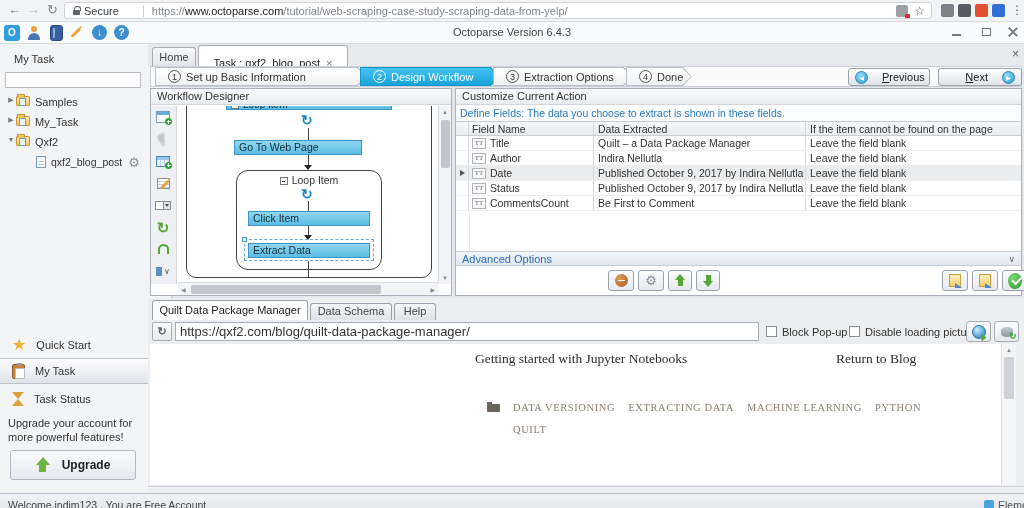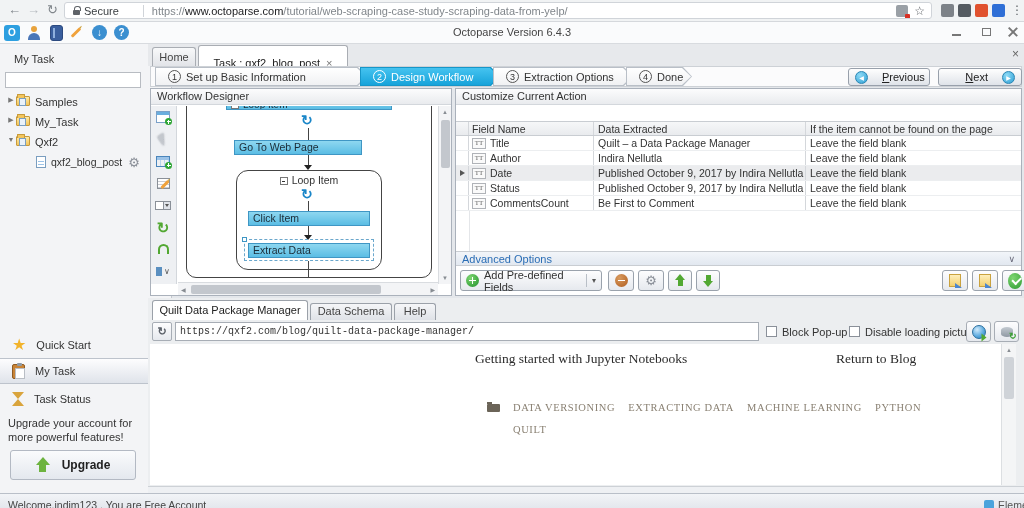--- a/index.html
+++ b/index.html
@@ -175,21 +175,21 @@
   .circle-check{width:16px;height:16px;border-radius:50%;background:radial-gradient(circle at 35% 30%,#7ed671,#2e9a32);position:relative}
   .circle-check::before{content:"";position:absolute;left:4px;top:4px;width:7px;height:3.5px;border-left:2px solid #fff;border-bottom:2px solid #fff;transform:rotate(-45deg)}
   .vdiv{width:1px;height:13px;background:#b9bfc7}
 
   
   .bpanel{left:148px;top:298px;width:876px;height:196px;background:#eceef0}
   .btab{position:absolute;border:1px solid #9ba1a9;border-bottom:none;border-radius:3px 3px 0 0;text-align:center}
   .btab.active{background:#fff;line-height:18px;color:#222}
   .btab.inactive{background:linear-gradient(#f5f6f8,#dfe2e7);line-height:15px;color:#444}
   .rbtn{position:absolute;background:linear-gradient(#fdfdfe,#e6e9ee);border:1px solid #a7adb5;border-radius:2px;display:flex;align-items:center;justify-content:center}
-  .urlinput{position:absolute;left:175px;top:24px;width:584px;height:19px;border:1px solid #a7adb5;background:#fff;font-size:10px;color:#333;padding:0 4px;font-family:Liberation Mono, monospace}
+  .urlinput{position:absolute;left:175px;top:24px;width:584px;height:19px;border:1px solid #a7adb5;background:#fff;font-size:13px;color:#333;padding:0 4px;font-family:Liberation Sans, sans-serif}
   .cbox{position:absolute;width:11px;height:11px;background:#fff;border:1px solid #8a9099}
   .cblabel{position:absolute;color:#333}
   .globe{width:14px;height:14px;border-radius:50%;background:radial-gradient(circle at 35% 30%,#cfeafc,#57a7dd 60%,#2e7cb4);border:1px solid #2a6f9e;position:relative}
   .globe::after{content:"";position:absolute;right:-3px;bottom:-2px;width:0;height:0;border-left:4px solid transparent;border-right:4px solid transparent;border-bottom:5px solid #52a832;transform:rotate(90deg)}
   .dbicon{width:12px;height:10px;background:linear-gradient(#c3cad1,#8f99a3);border-radius:6px/3px;position:relative}
   .db-refresh{position:absolute;right:-4px;bottom:-4px;color:#38a030;font-weight:bold;font-size:9px;line-height:9px}
   .webview{position:absolute;left:2px;top:46px;width:851px;height:141px;background:#fff}
   .wv-head{position:absolute;top:7px;font-family:"Liberation Serif","DejaVu Serif",serif;font-size:13.5px;color:#2b2b2b}
   .tagrow{position:absolute;display:flex;gap:13px;font-family:"Liberation Serif","DejaVu Serif",serif;font-size:10.5px;letter-spacing:0.6px;color:#8a8173}
   .tagfolder{width:13px;height:8px;background:#6b6458;border-radius:1px;position:relative;margin-top:2px}
@@ -404,20 +404,21 @@
     </div>
     <div class="hsb" style="left:27px;bottom:0;width:260px;height:13px">
       <span class="sb-arrow" style="left:3px;top:4px">◀</span>
       <span class="sb-thumb" style="left:13px;top:2px;width:190px;height:9px"></span>
       <span class="sb-arrow" style="right:3px;top:4px">▶</span>
     </div>
   </div>
 
   <div class="abs panel cust">
     <div class="phead">Customize Current Action</div>
+    <div class="define">Define Fields: The data you choose to extract is shown in these fields.</div>
     <div class="tbl">
       <div class="trow thead">
         <span class="c-gut"></span>
         <span class="c-name">Field Name</span>
         <span class="c-data">Data Extracted</span>
         <span class="c-fb">If the item cannot be found on the page</span>
       </div>
       <div class="trow">
         <span class="c-gut"></span>
         <span class="c-name">
@@ -465,26 +466,20 @@
         <span class="c-data">Be First to Comment</span>
         <span class="c-fb">Leave the field blank</span>
       </div>
     </div>
     <div class="tbl-empty"></div>
     <div class="advbar">
       <span>Advanced Options</span>
       <span class="chev">∨</span>
     </div>
     <div class="toolrow">
-      <div class="tbtn" style="left:4px;width:142px">
-        <span class="circle-plus"></span>
-        <span>Add Pre-defined Fields</span>
-        <span class="vdiv"></span>
-        <span style="font-size:8px;color:#555">▾</span>
-      </div>
       <div class="tbtn" style="left:152px;width:26px">
           <span class="circle-minus"></span>
         </div>
       <div class="tbtn" style="left:182px;width:26px">
           <span class="gear-glyph">⚙</span>
         </div>
       <div class="tbtn" style="left:212px;width:24px">
           <span class="garrow up"></span>
         </div>
       <div class="tbtn" style="left:240px;width:24px">

